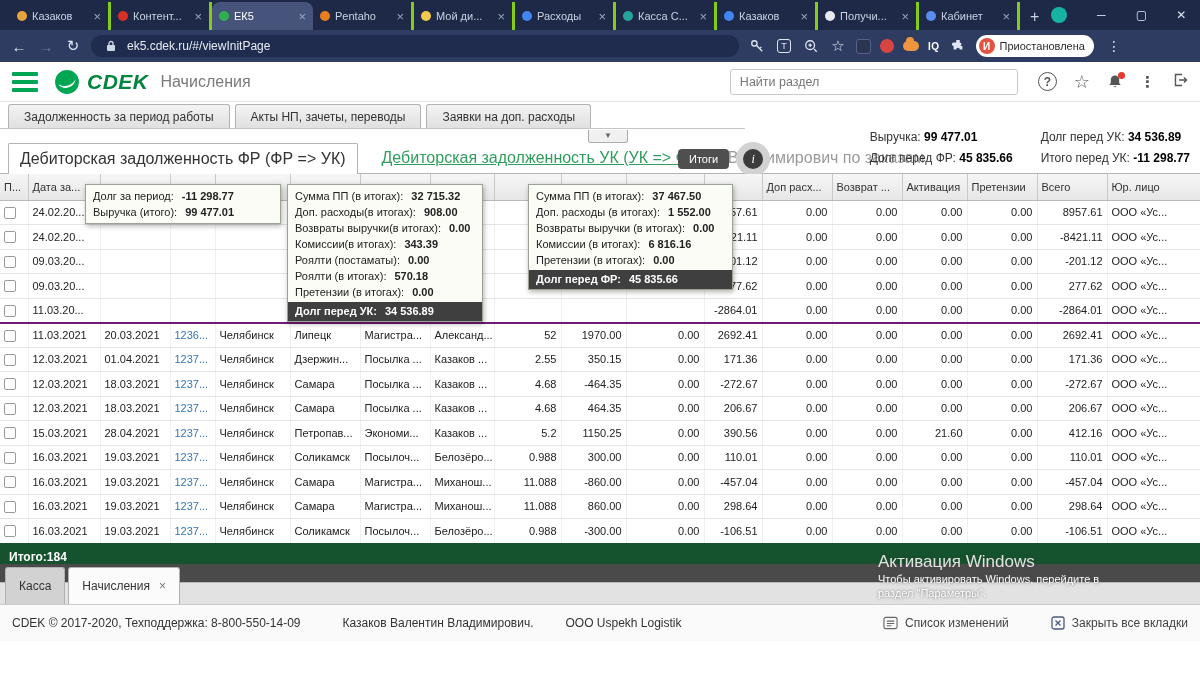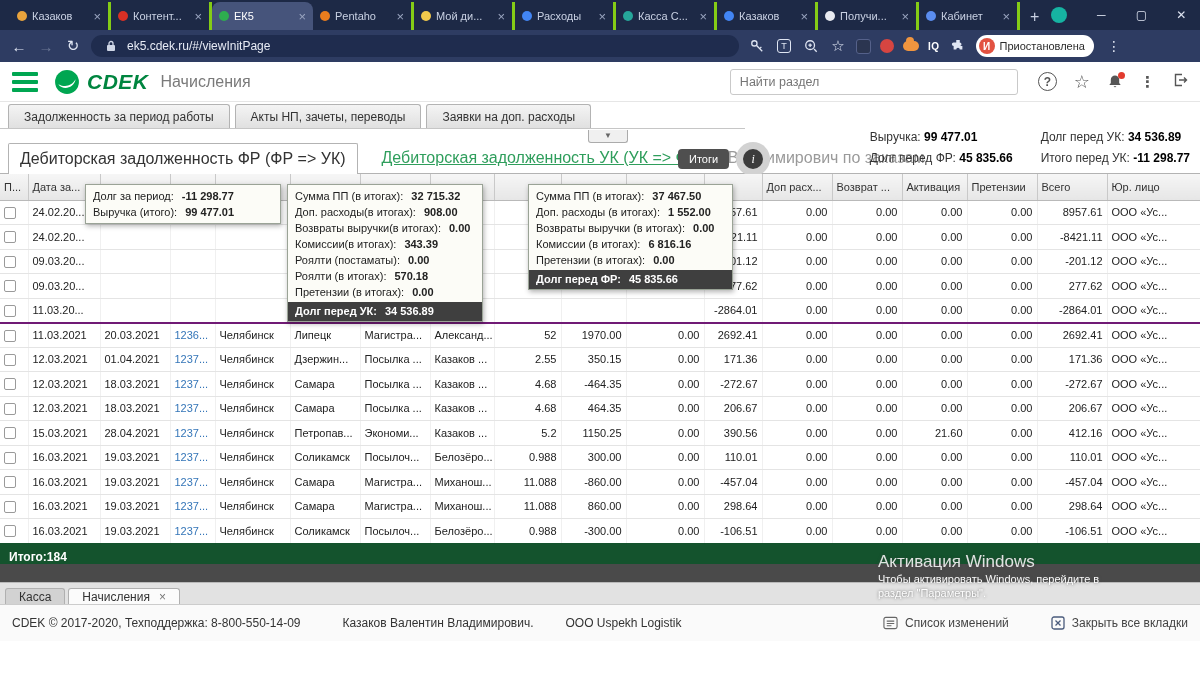--- a/index.html
+++ b/index.html
@@ -87,21 +87,21 @@
   .ptotal{background:#3f3f3f;color:#fff;margin-top:2px;padding:3px 7px}
   .ptotal .plabel{font-weight:bold}
   #popupPeriod{left:85px;width:196px;padding-bottom:3px}
   #popupUk{left:287px;width:196px}
   #popupFr{left:528px;width:205px}
 
   
   .totalbar{height:21px;background:#14532d;color:#fff;font-size:12px;font-weight:600;display:flex;align-items:flex-end;padding:0 9px}
   .darkband{height:18px;background:#4a4a4a}
   .bottomtabs{height:22px;background:#e2e2e2;border-top:1px solid #b9b9b9;display:flex;align-items:flex-end;padding-left:5px;gap:3px}
-  .wtab{font-size:12px;color:#333;background:#d2d2d2;border:1px solid #b0b0b0;border-bottom:none;border-radius:3px 3px 0 0;padding:0 13px;height:16px;display:flex;align-items:center;gap:9px;white-space:nowrap}
+  .wtab{font-size:12px;color:#333;background:#d2d2d2;border:1px solid #b0b0b0;border-bottom:none;border-radius:3px 3px 0 0;padding:0 13px;height:37px;display:flex;align-items:center;gap:9px;white-space:nowrap}
   .wtab.active{background:#fbfbfb}
   .wtab-close{color:#777;font-size:12px}
 
   .appfooter{height:37px;background:#fafafa;border-top:1px solid #ccc;display:flex;align-items:center;font-size:12px;color:#333;padding:0 12px}
   .f-user{margin-left:42px}
   .f-company{margin-left:32px}
   .f-links{margin-left:auto;display:flex;gap:42px;align-items:center;color:#444}
   .f-link{display:flex;gap:7px;align-items:center;white-space:nowrap}
 
   

